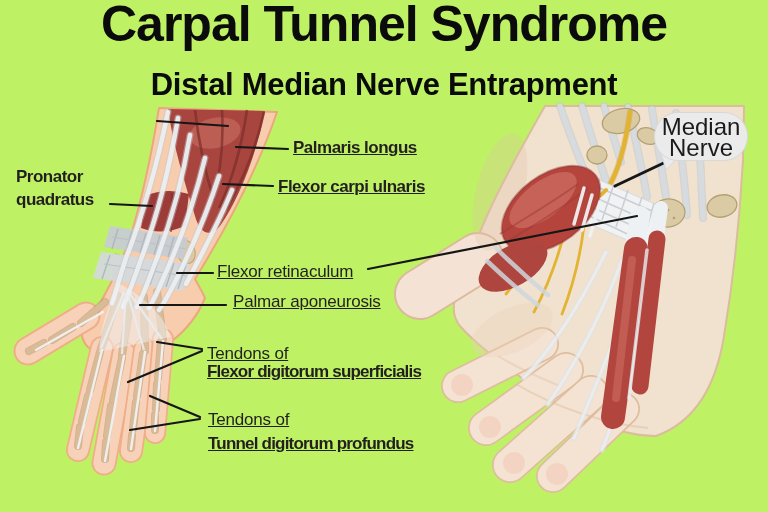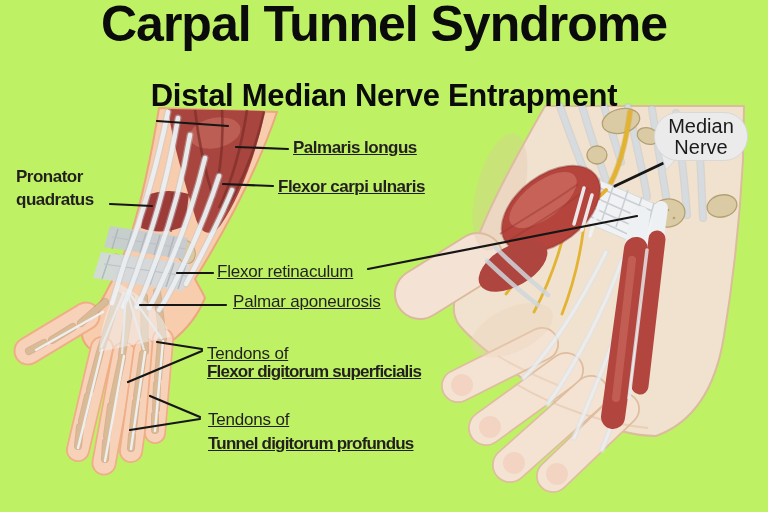--- a/index.html
+++ b/index.html
@@ -1,30 +1,30 @@
 <!DOCTYPE html>
 <html><head>
 <meta charset="utf-8">
 <style>
   html,body{margin:0;padding:0;background:#fff;}
   .stage{position:relative;width:768px;height:512px;background:#bef264;overflow:hidden;
          font-family:"Liberation Sans","DejaVu Sans",sans-serif;color:#231f20;}
   .art{position:absolute;left:0;top:0;width:768px;height:512px;}
   .title{position:absolute;left:0;right:0;top:-4px;margin:0;text-align:center;
          font-size:50px;line-height:56px;font-weight:700;letter-spacing:-1px;color:#0b0b0b;}
-  .subtitle{position:absolute;left:0;right:0;top:61px;margin:17px;text-align:center;
+  .subtitle{position:absolute;left:0;right:0;top:61px;margin:6px;text-align:center;
          font-size:31px;line-height:36px;font-weight:700;letter-spacing:-0.3px;color:#0b0b0b;}
   .lbl{position:absolute;font-size:17px;line-height:23px;white-space:pre-line;color:#231f20;}
   .lbl.one{white-space:nowrap;text-decoration:underline;}
   .b{font-weight:700;letter-spacing:-0.5px;}
   .r{font-weight:400;letter-spacing:-0.2px;}
   .callout{position:absolute;left:654px;top:112px;width:92px;height:47px;
          background:#ebebeb;border:1px solid #d8d8d8;border-radius:24px;
          display:flex;align-items:center;justify-content:center;text-align:center;
-         font-size:20px;line-height:21px;font-weight:400;color:#1b1b1b;white-space:pre-line;}
+         font-size:24px;line-height:21px;font-weight:400;color:#1b1b1b;white-space:pre-line;}
 </style>
 </head>
 <body>
 
 <div class="stage">
 
   <svg class="art" viewBox="0 0 768 512" aria-hidden="true">
 
     <g>
 

